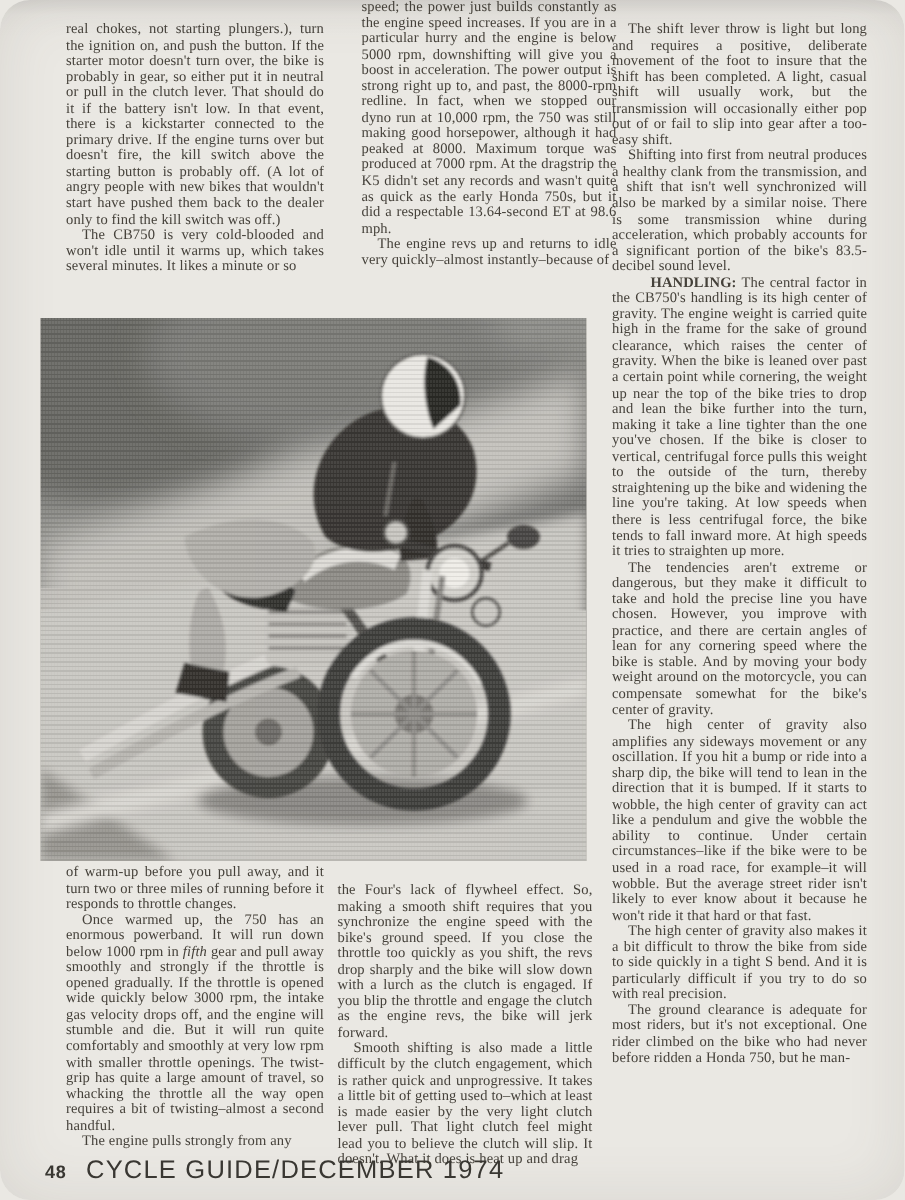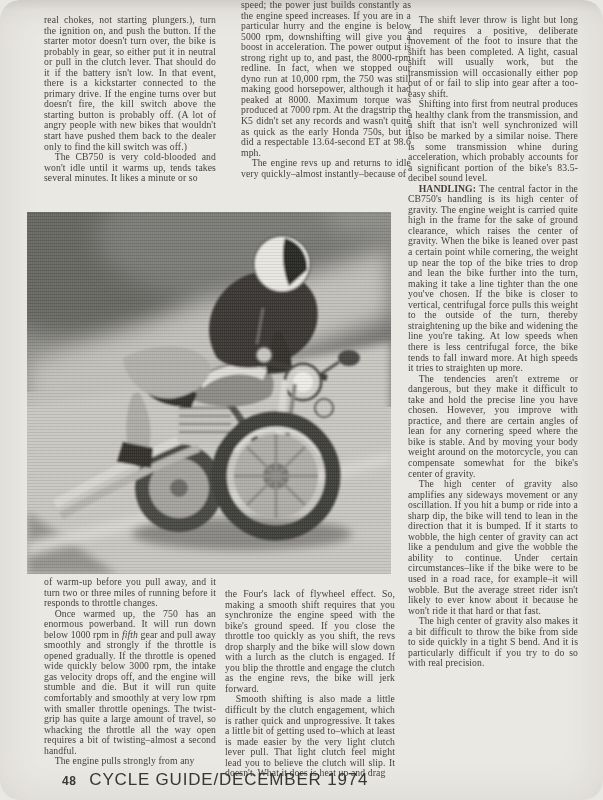--- a/index.html
+++ b/index.html
@@ -19,21 +19,21 @@
   .col{
     position:absolute;
     font-size:9.7px;line-height:10.55px;
     color:#45413a;
     text-align:justify;
     letter-spacing:.1px;
   }
   .col p{margin:0;text-indent:1.1em;}
   .col p.noindent{text-indent:0;}
   .col i{font-style:italic;}
-  .col b{font-weight:bold;}
+  .col b{font-weight:bold;margin-left:15px;}
   #col1-top{left:44px;top:15px;width:172px;}
   #col2-top{left:225px;top:0;width:170px;margin-left:16px;}
   #col3{left:408px;top:15px;width:170px;height:752px;}
   #col1-bottom{left:44px;top:577px;width:172px;}
   #col2-bottom{left:225px;top:577px;width:170px;margin-top:12px;}
   .photo{
     position:absolute;left:27px;top:212px;width:364px;height:362px;
     overflow:hidden;background:#b5b3ae;
   }
   .photo svg{display:block;width:100%;height:100%;}
@@ -41,45 +41,46 @@
     position:absolute;inset:0;pointer-events:none;opacity:.07;
     background:
       repeating-linear-gradient(0deg,#000 0 1px,transparent 1px 3px),
       repeating-linear-gradient(90deg,#fff 0 1px,transparent 1px 2px);
   }
   .footer{
     position:absolute;left:30px;top:770px;width:540px;
     font-family:"Liberation Sans", sans-serif;
     color:#393732;display:flex;align-items:baseline;gap:13px;
   }
-  .footer .pgnum{font-size:12px;font-weight:bold;letter-spacing:.5px;margin-left:32px;}
+  .footer .pgnum{font-size:12px;font-weight:bold;letter-spacing:.5px;}
   .footer .mag{font-size:17px;letter-spacing:.8px;}
 </style>
 </head>
 <body>
 
 <div class="page">
 
   <div class="col" id="col1-top">
     <p class="noindent">real chokes, not starting plungers.), turn the ignition on, and push the button. If the starter motor doesn't turn over, the bike is probably in gear, so either put it in neutral or pull in the clutch lever. That should do it if the battery isn't low. In that event, there is a kickstarter connected to the primary drive. If the engine turns over but doesn't fire, the kill switch above the starting button is probably off. (A lot of angry people with new bikes that wouldn't start have pushed them back to the dealer only to find the kill switch was off.)</p>
-    <p>The CB750 is very cold-blooded and won't idle until it warms up, tends takes several minutes. It likes a minute or so</p>
+    <p>The CB750 is very cold-blooded and won't idle until it warms up, which takes several minutes. It likes a minute or so</p>
   </div>
 
   <div class="col" id="col2-top">
     <p class="noindent">speed; the power just builds constantly as the engine speed increases. If you are in a particular hurry and the engine is below 5000 rpm, downshifting will give you a boost in acceleration. The power output is strong right up to, and past, the 8000-rpm redline. In fact, when we stopped our dyno run at 10,000 rpm, the 750 was still making good horsepower, although it had peaked at 8000. Maximum torque was produced at 7000 rpm. At the dragstrip the K5 didn't set any records and wasn't quite as quick as the early Honda 750s, but it did a respectable 13.64-second ET at 98.6 mph.</p>
     <p>The engine revs up and returns to idle very quickly–almost instantly–because of</p>
   </div>
 
   <div class="col" id="col3">
     <p>The shift lever throw is light but long and requires a positive, deliberate movement of the foot to insure that the shift has been completed. A light, casual shift will usually work, but the transmission will occasionally either pop out of or fail to slip into gear after a too-easy shift.</p>
     <p>Shifting into first from neutral produces a healthy clank from the transmission, and a shift that isn't well synchronized will also be marked by a similar noise. There is some transmission whine during acceleration, which probably accounts for a significant portion of the bike's 83.5-decibel sound level.</p>
     <p><b>HANDLING:</b><span> The central factor in the CB750's handling is its high center of gravity. The engine weight is carried quite high in the frame for the sake of ground clearance, which raises the center of gravity. When the bike is leaned over past a certain point while cornering, the weight up near the top of the bike tries to drop and lean the bike further into the turn, making it take a line tighter than the one you've chosen. If the bike is closer to vertical, centrifugal force pulls this weight to the outside of the turn, thereby straightening up the bike and widening the line you're taking. At low speeds when there is less centrifugal force, the bike tends to fall inward more. At high speeds it tries to straighten up more.</span></p>
     <p>The tendencies aren't extreme or dangerous, but they make it difficult to take and hold the precise line you have chosen. However, you improve with practice, and there are certain angles of lean for any cornering speed where the bike is stable. And by moving your body weight around on the motorcycle, you can compensate somewhat for the bike's center of gravity.</p>
     <p>The high center of gravity also amplifies any sideways movement or any oscillation. If you hit a bump or ride into a sharp dip, the bike will tend to lean in the direction that it is bumped. If it starts to wobble, the high center of gravity can act like a pendulum and give the wobble the ability to continue. Under certain circumstances–like if the bike were to be used in a road race, for example–it will wobble. But the average street rider isn't likely to ever know about it because he won't ride it that hard or that fast.</p>
     <p>The high center of gravity also makes it a bit difficult to throw the bike from side to side quickly in a tight S bend. And it is particularly difficult if you try to do so with real precision.</p>
+    <p>The ground clearance is adequate for most riders, but it's not exceptional. One rider climbed on the bike who had never before ridden a Honda 750, but he man-</p>
   </div>
 
   <div class="photo">
     <svg viewBox="0 0 364 362" aria-hidden="true">
       <defs>
         <filter id="bB" x="-40%" y="-40%" width="180%" height="180%">
             <feGaussianBlur stdDeviation="11"></feGaussianBlur>
           </filter>
         <filter id="bM" x="-40%" y="-40%" width="180%" height="180%">
             <feGaussianBlur stdDeviation="4"></feGaussianBlur>

